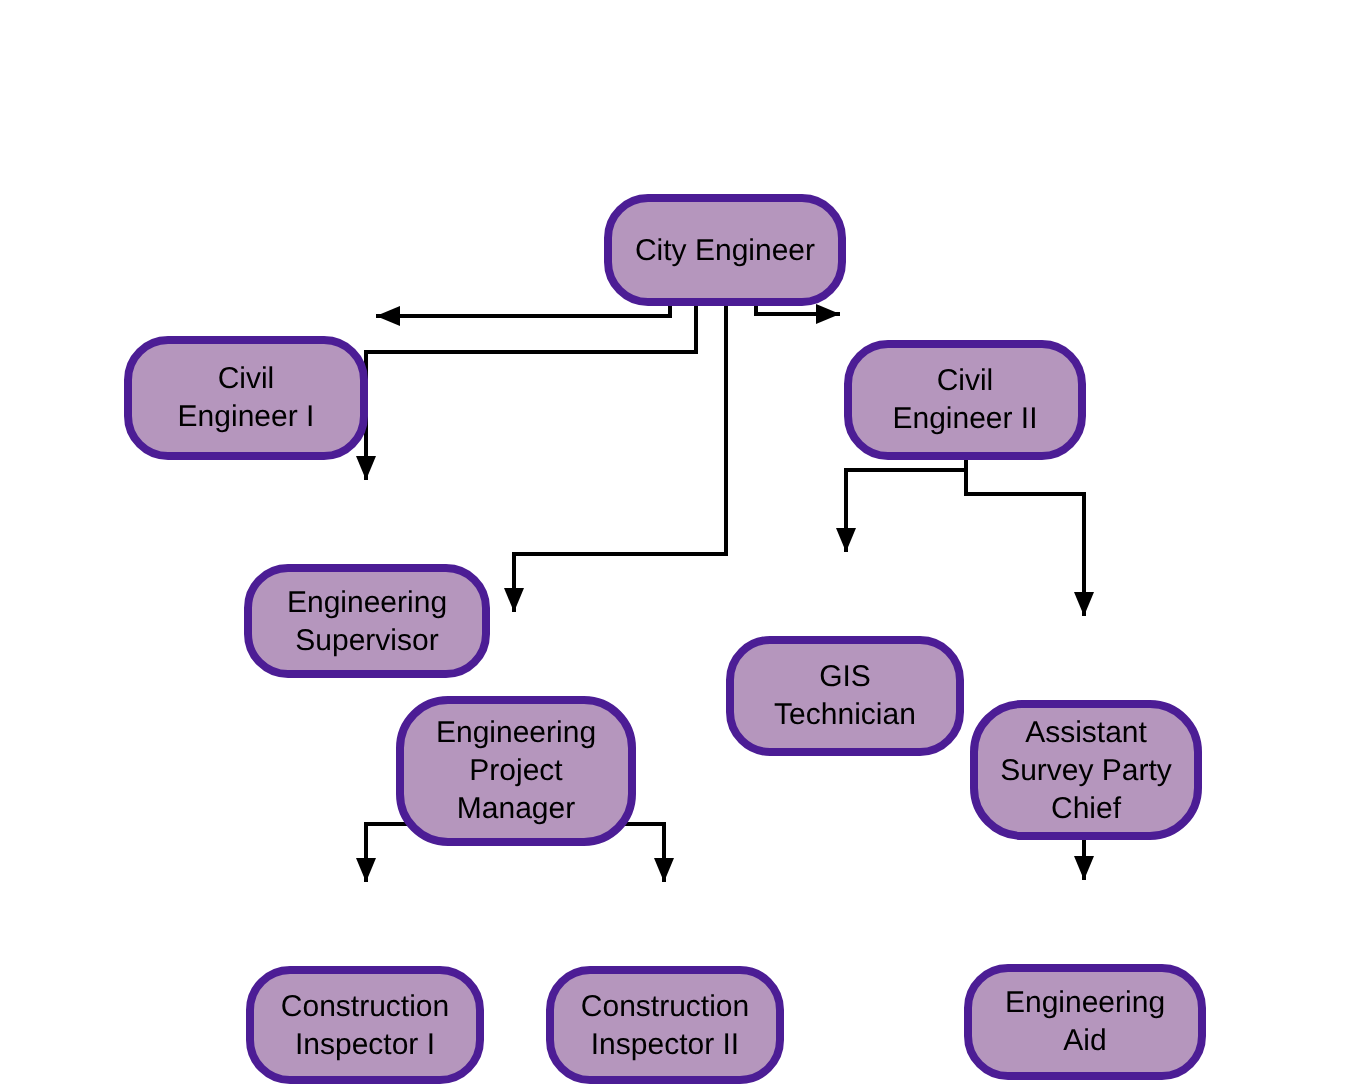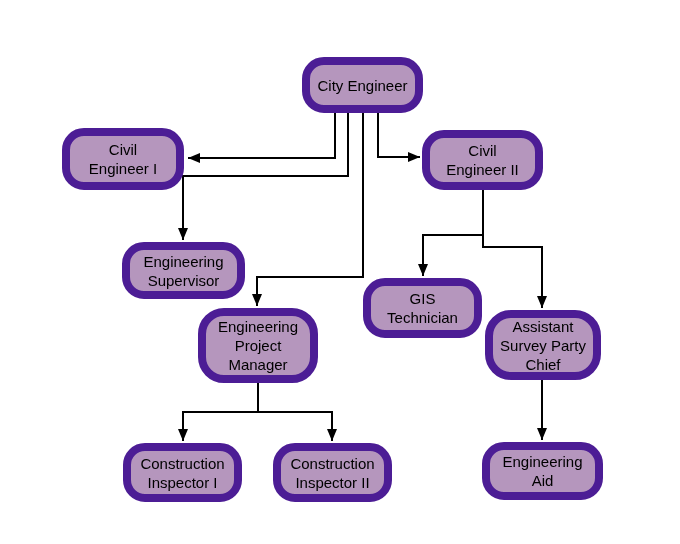--- a/index.html
+++ b/index.html
@@ -19,31 +19,32 @@
     position: absolute;
     left: 0;
     top: 0;
     width: 680px;
     height: 544px;
   }
   .node {
     position: absolute;
     box-sizing: border-box;
     background: #b596bd;
-    border: 8px solid #4c1d95;
+    border: 4px solid #4c1d95;
     border-radius: 22px;
     color: #000000;
     font-size: 15px;
     line-height: 19px;
     text-align: center;
     white-space: pre-line;
     display: flex;
     align-items: center;
     justify-content: center;
     padding: 2px 4px;
+    margin-top: 40px;
   }
   #n-city { left: 302px; top: 57px;  width: 121px; height: 56px; }
   #n-ce1  { left: 62px;  top: 128px; width: 122px; height: 62px; }
   #n-ce2  { left: 422px; top: 130px; width: 121px; height: 60px; }
   #n-sup  { left: 122px; top: 242px; width: 123px; height: 57px; }
   #n-epm  { left: 198px; top: 308px; width: 120px; height: 75px; border-radius: 26px; }
   #n-gis  { left: 363px; top: 278px; width: 119px; height: 60px; }
   #n-aspc { left: 485px; top: 310px; width: 116px; height: 70px; border-radius: 26px; }
   #n-ci1  { left: 123px; top: 443px; width: 119px; height: 59px; }
   #n-ci2  { left: 273px; top: 443px; width: 119px; height: 59px; }

